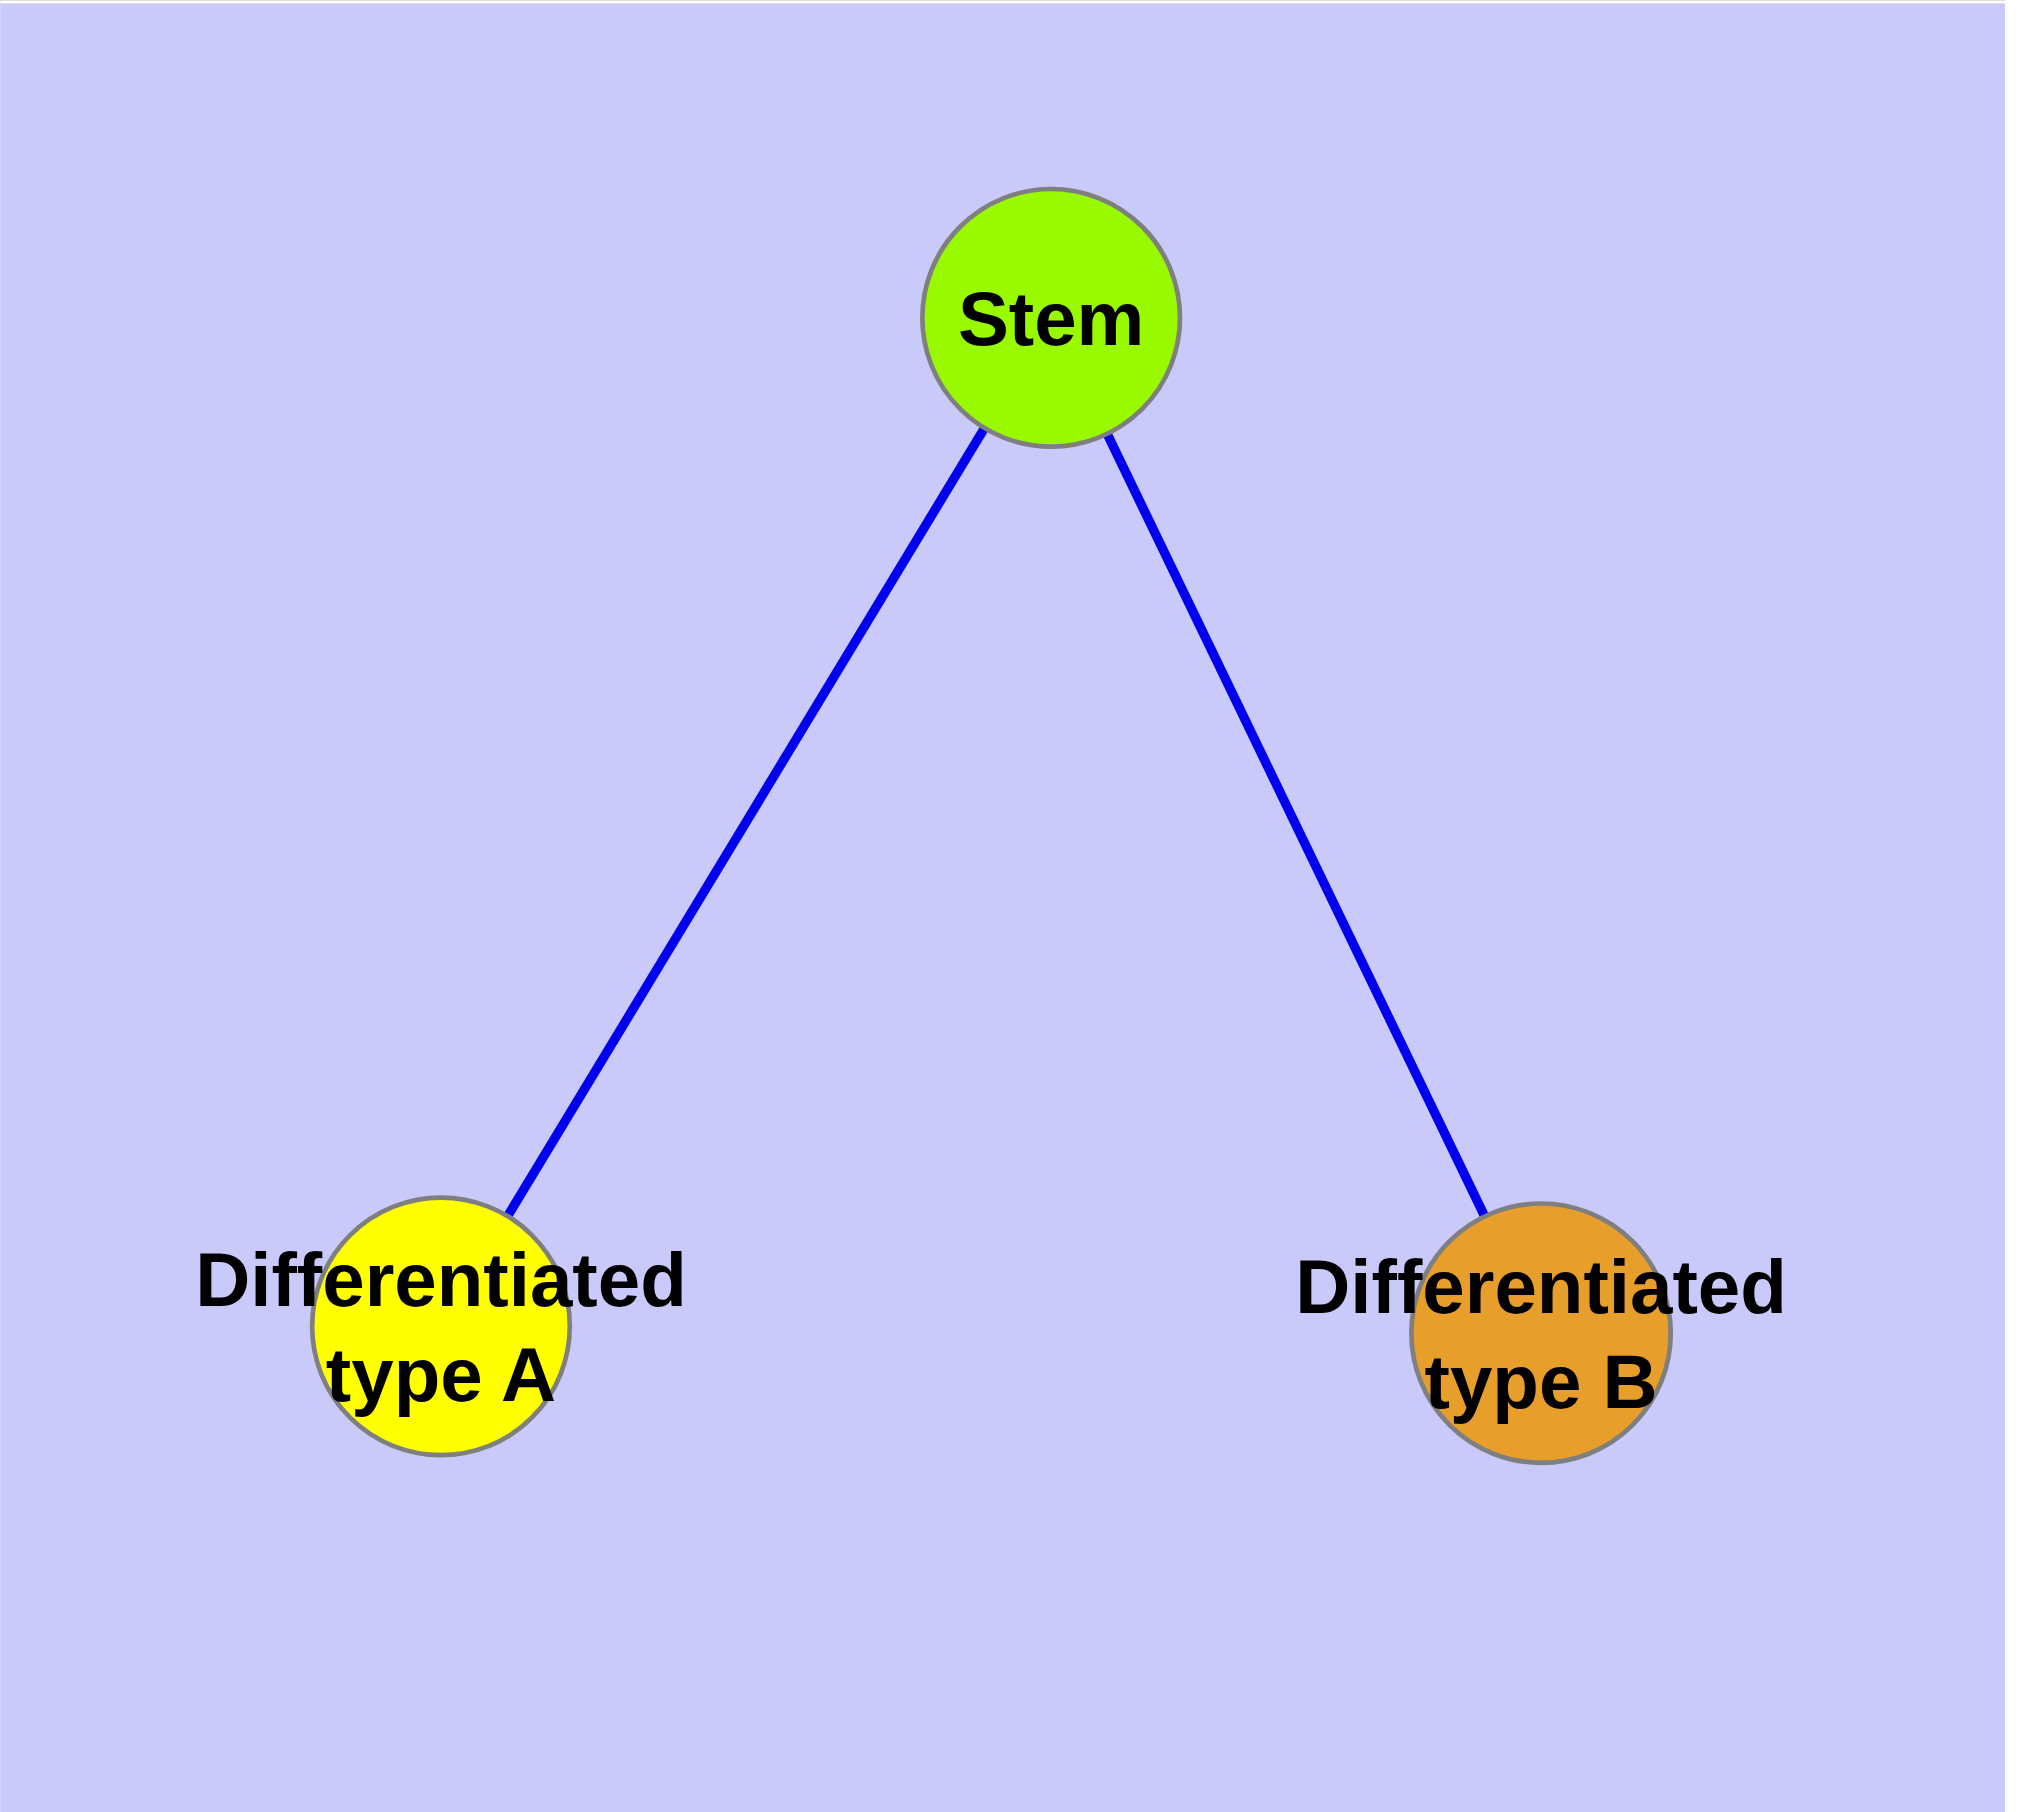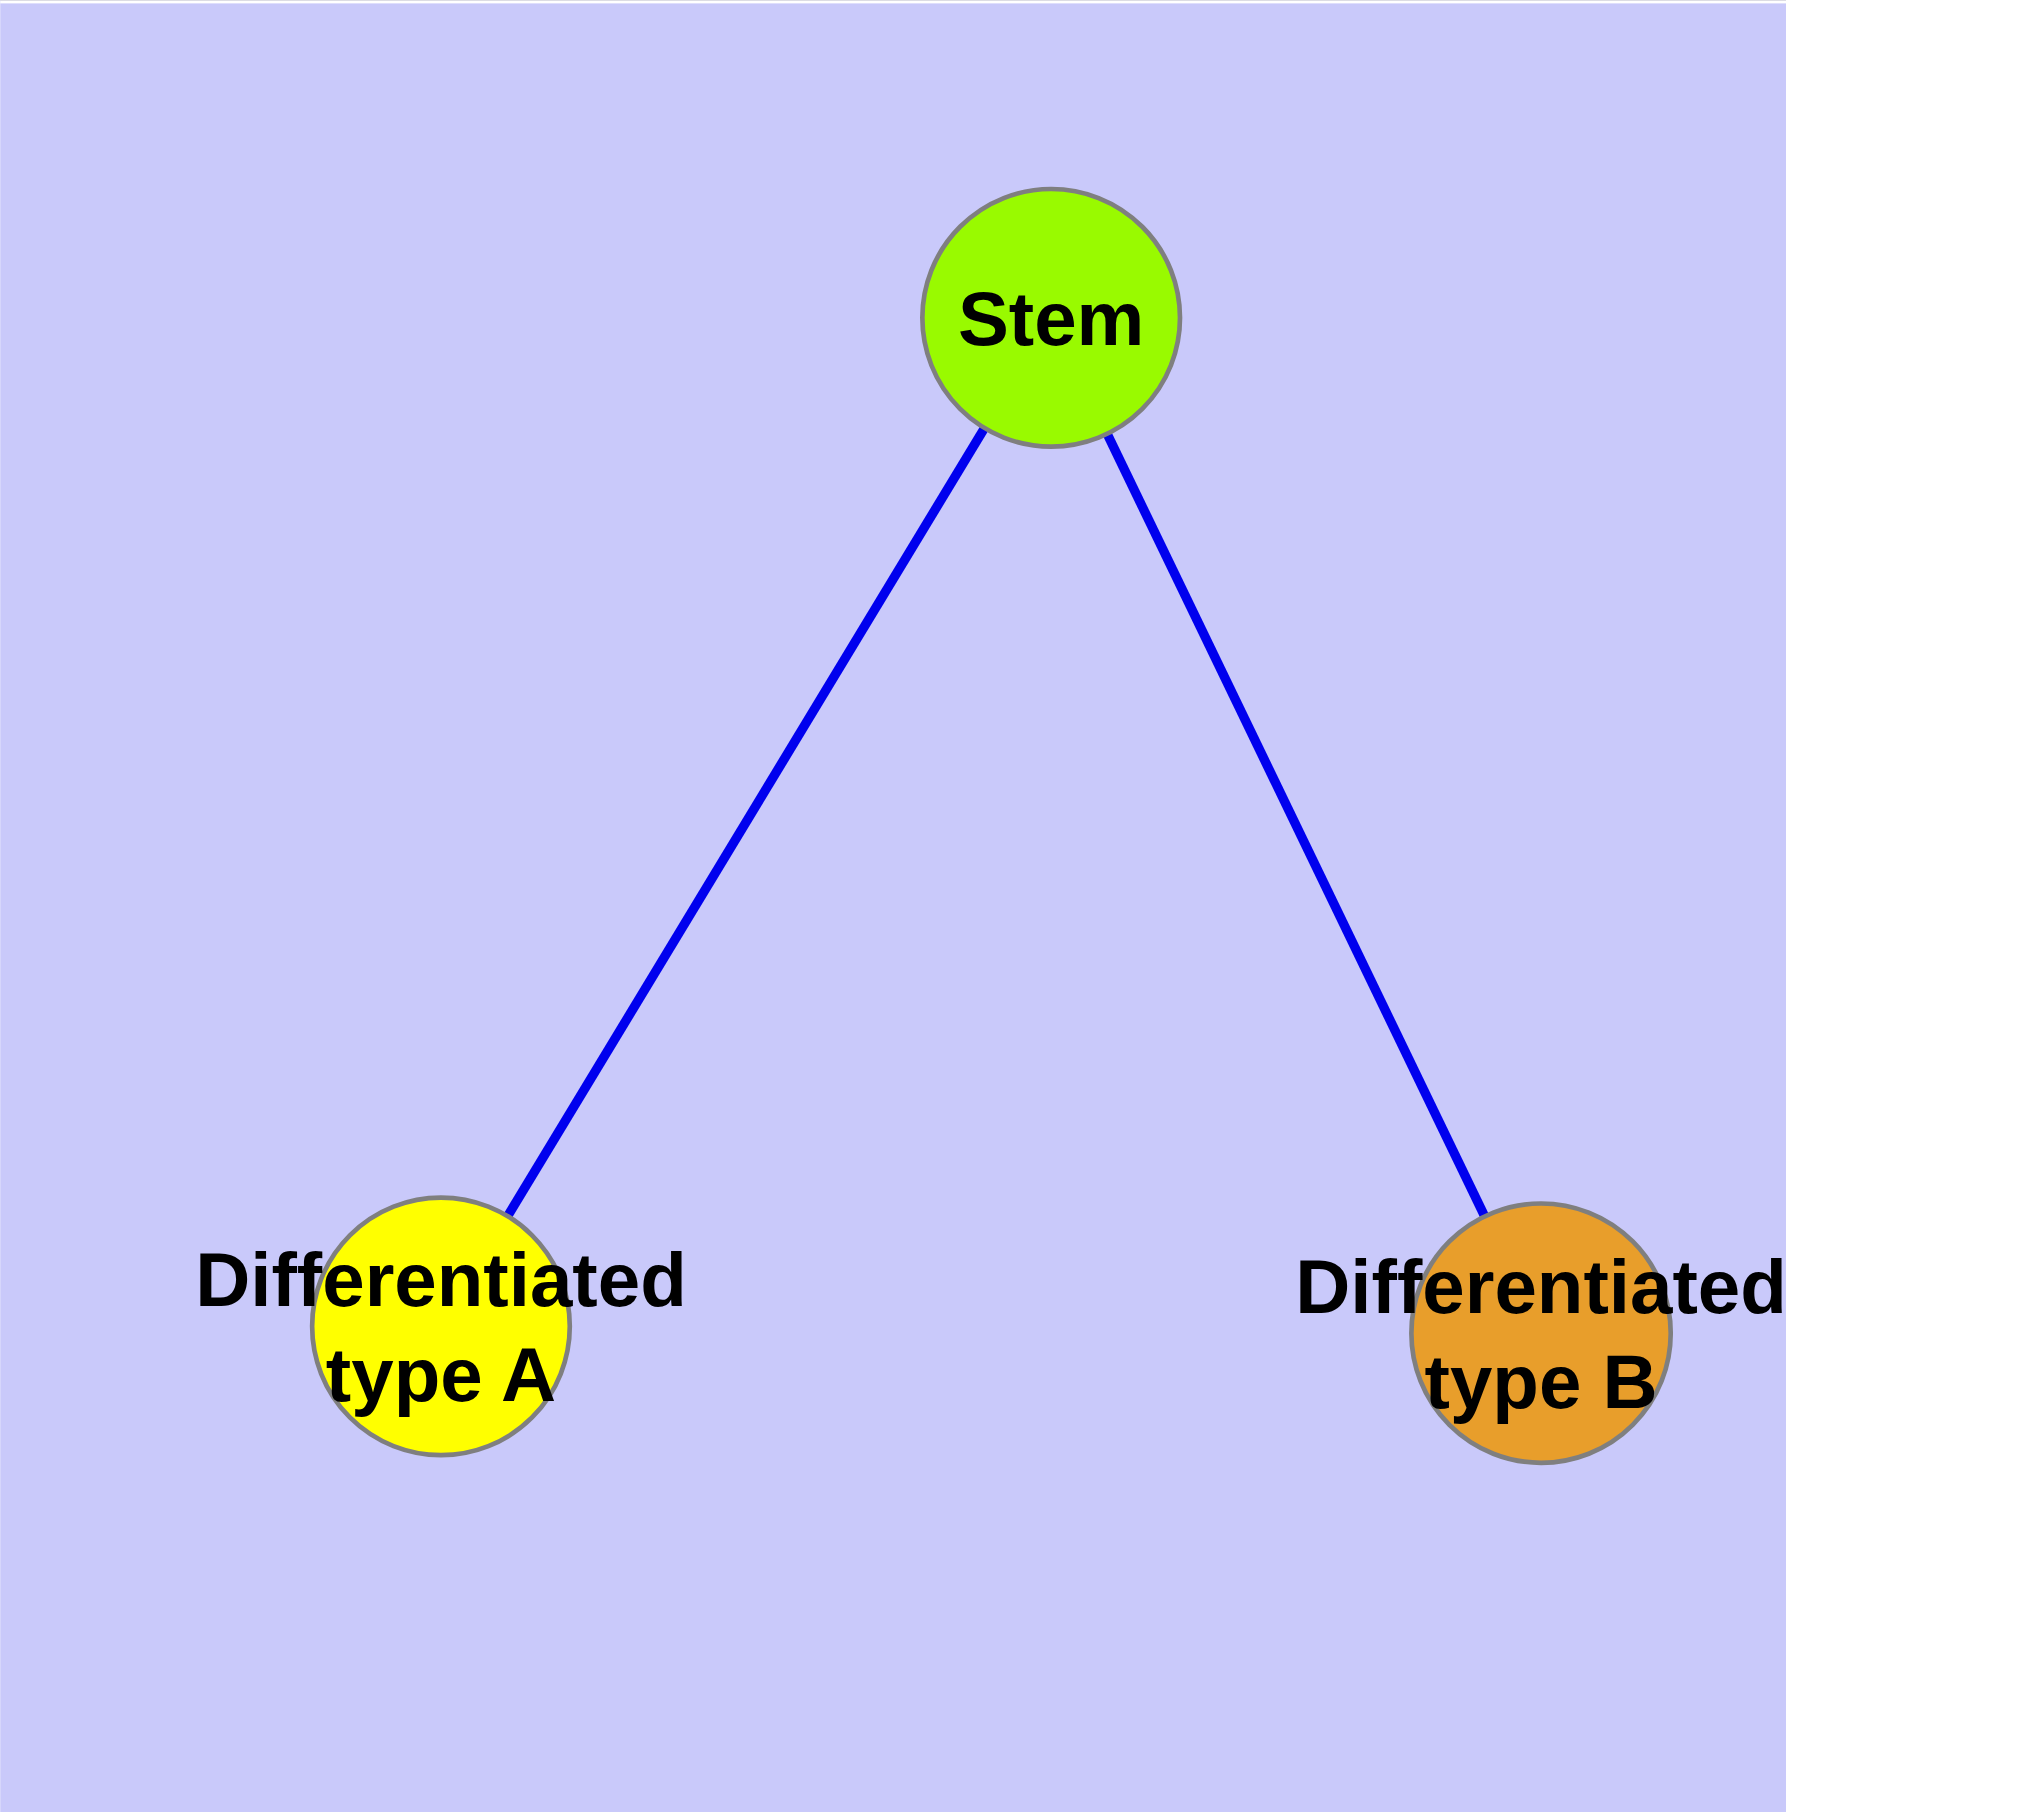--- a/index.html
+++ b/index.html
@@ -2,21 +2,21 @@
 <html style="font-size:13.6px"><head>
 <meta charset="utf-8">
 <style>
   html, body {
     margin: 0;
     padding: 0;
     background: #ffffff;
   }
   .stage {
     position: relative;
-    width: 1786px;
+    width: 2005px;
     height: 1812px;
     overflow: hidden;
     font-family: "Liberation Sans", sans-serif;
   }
   .stage svg {
     display: block;
     width: 2021px;
     height: 1812px;
   }
   .node-label {

